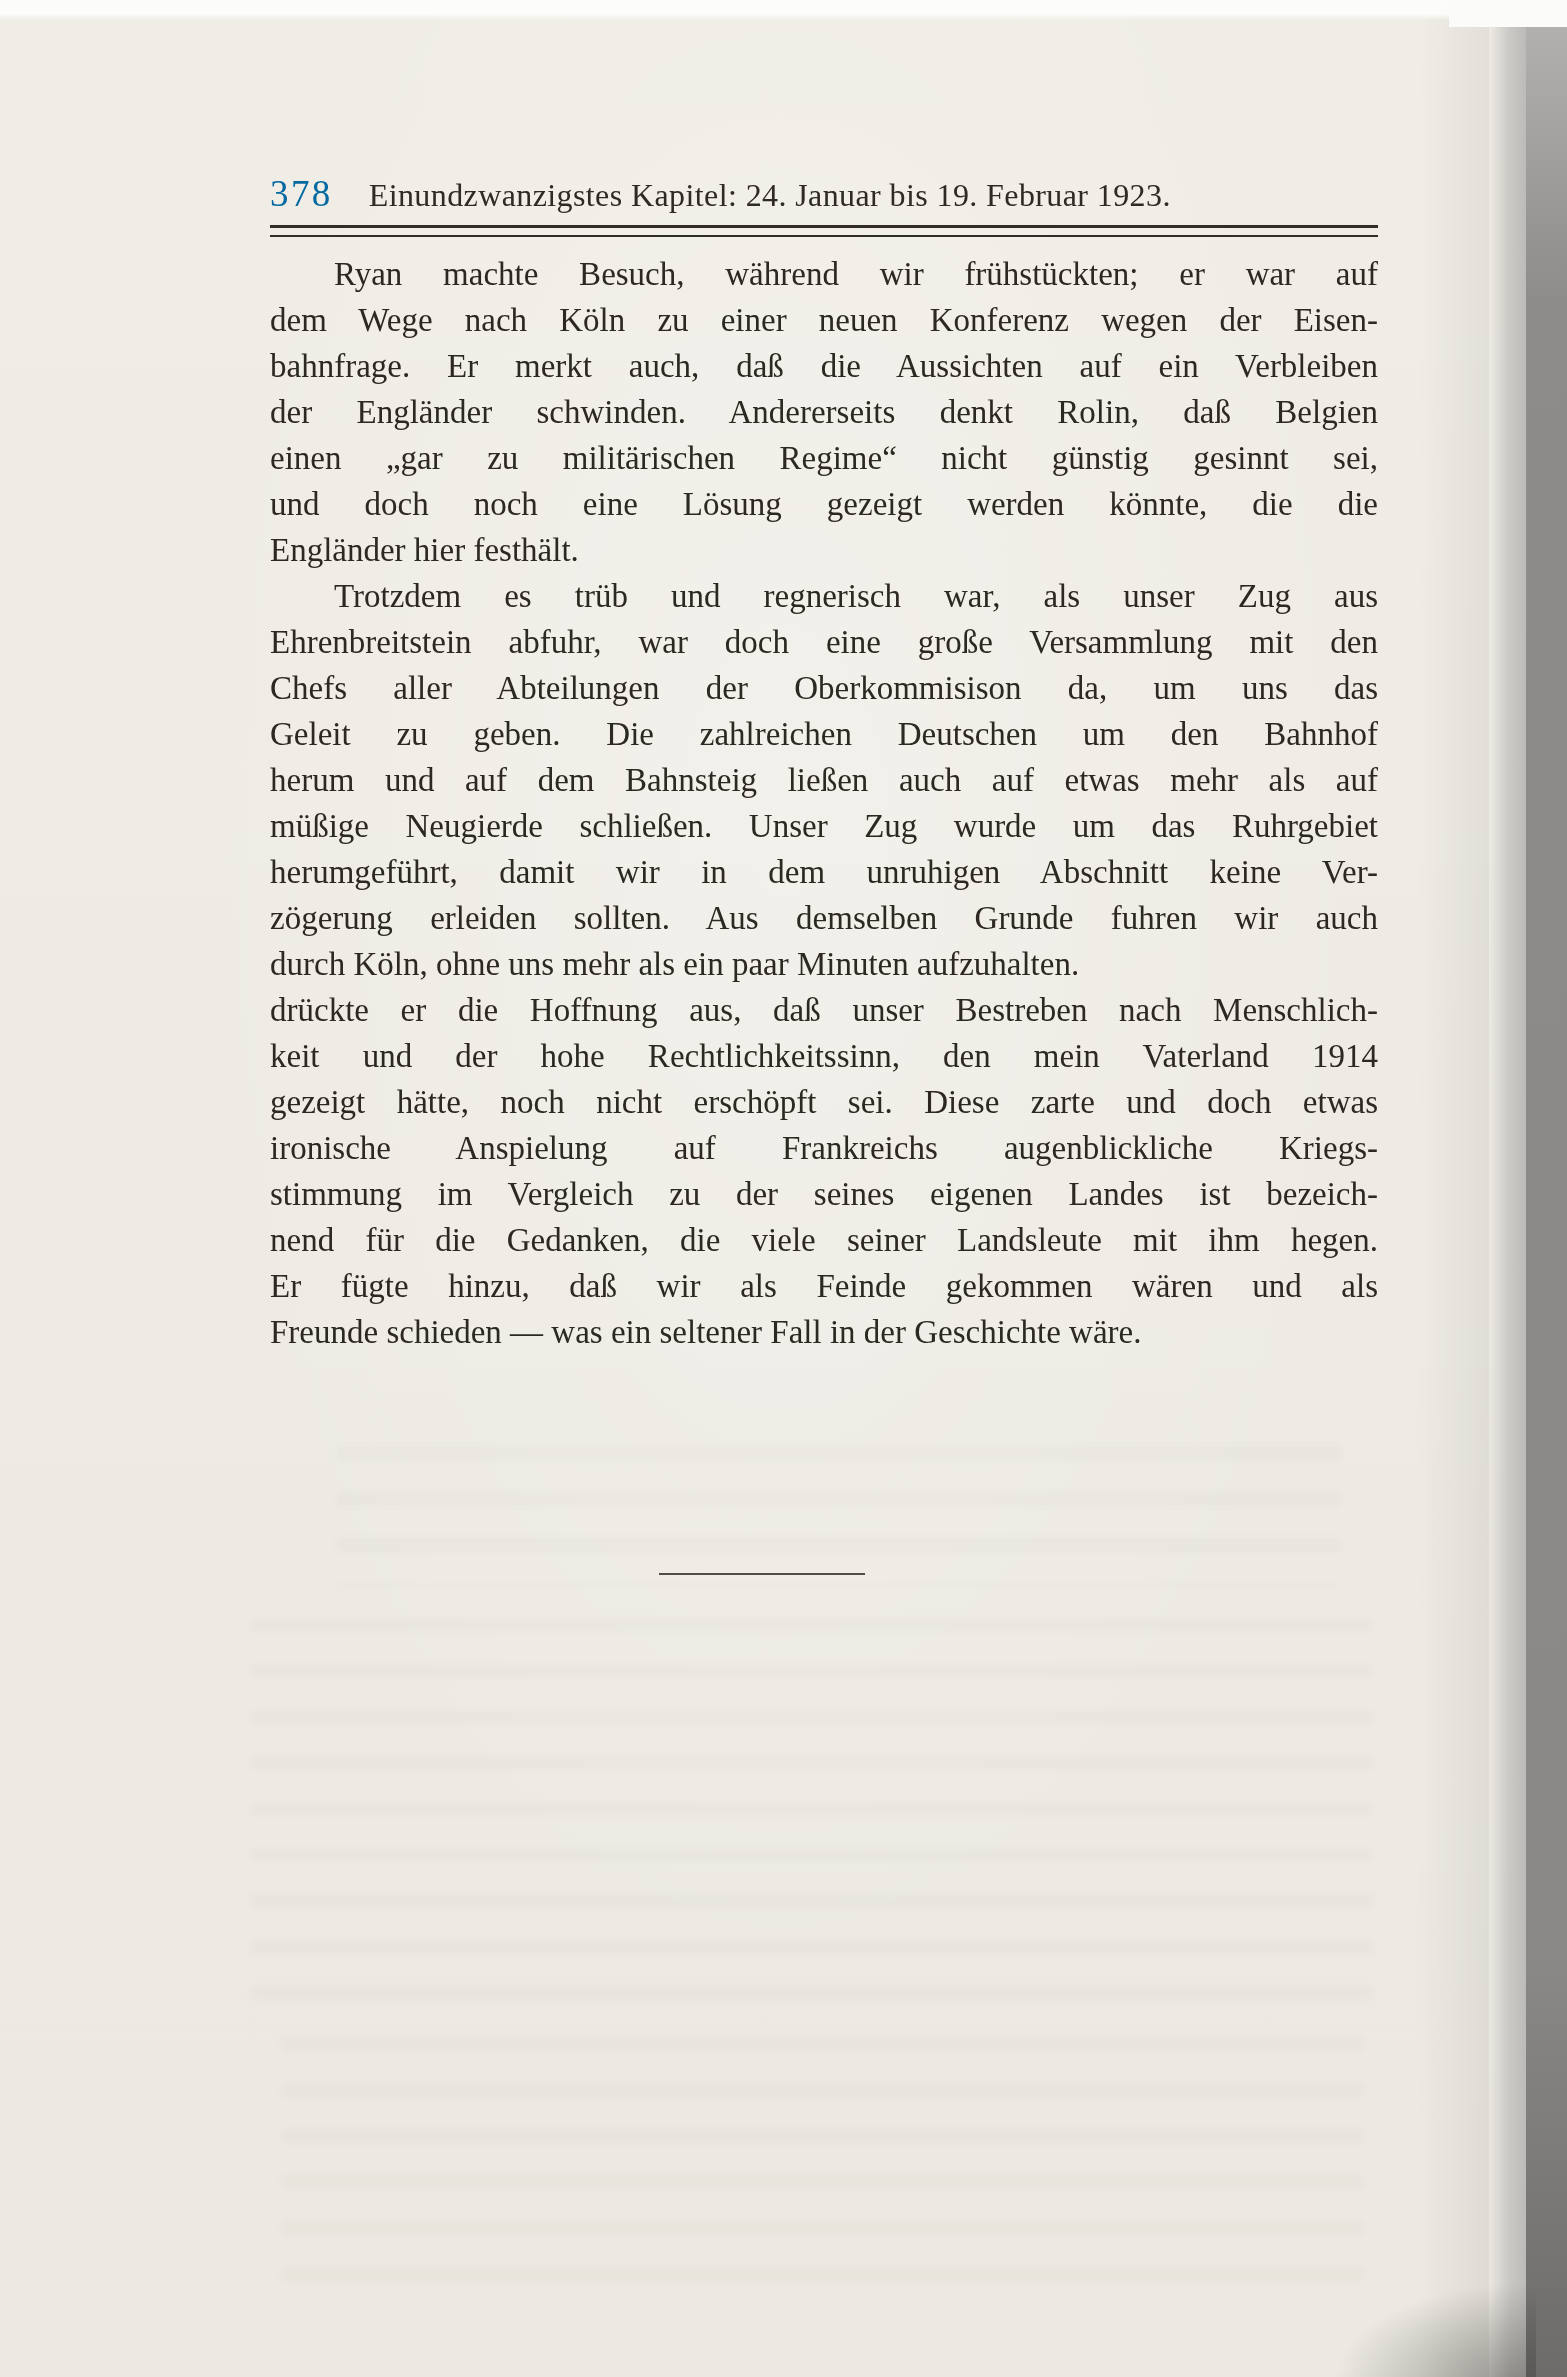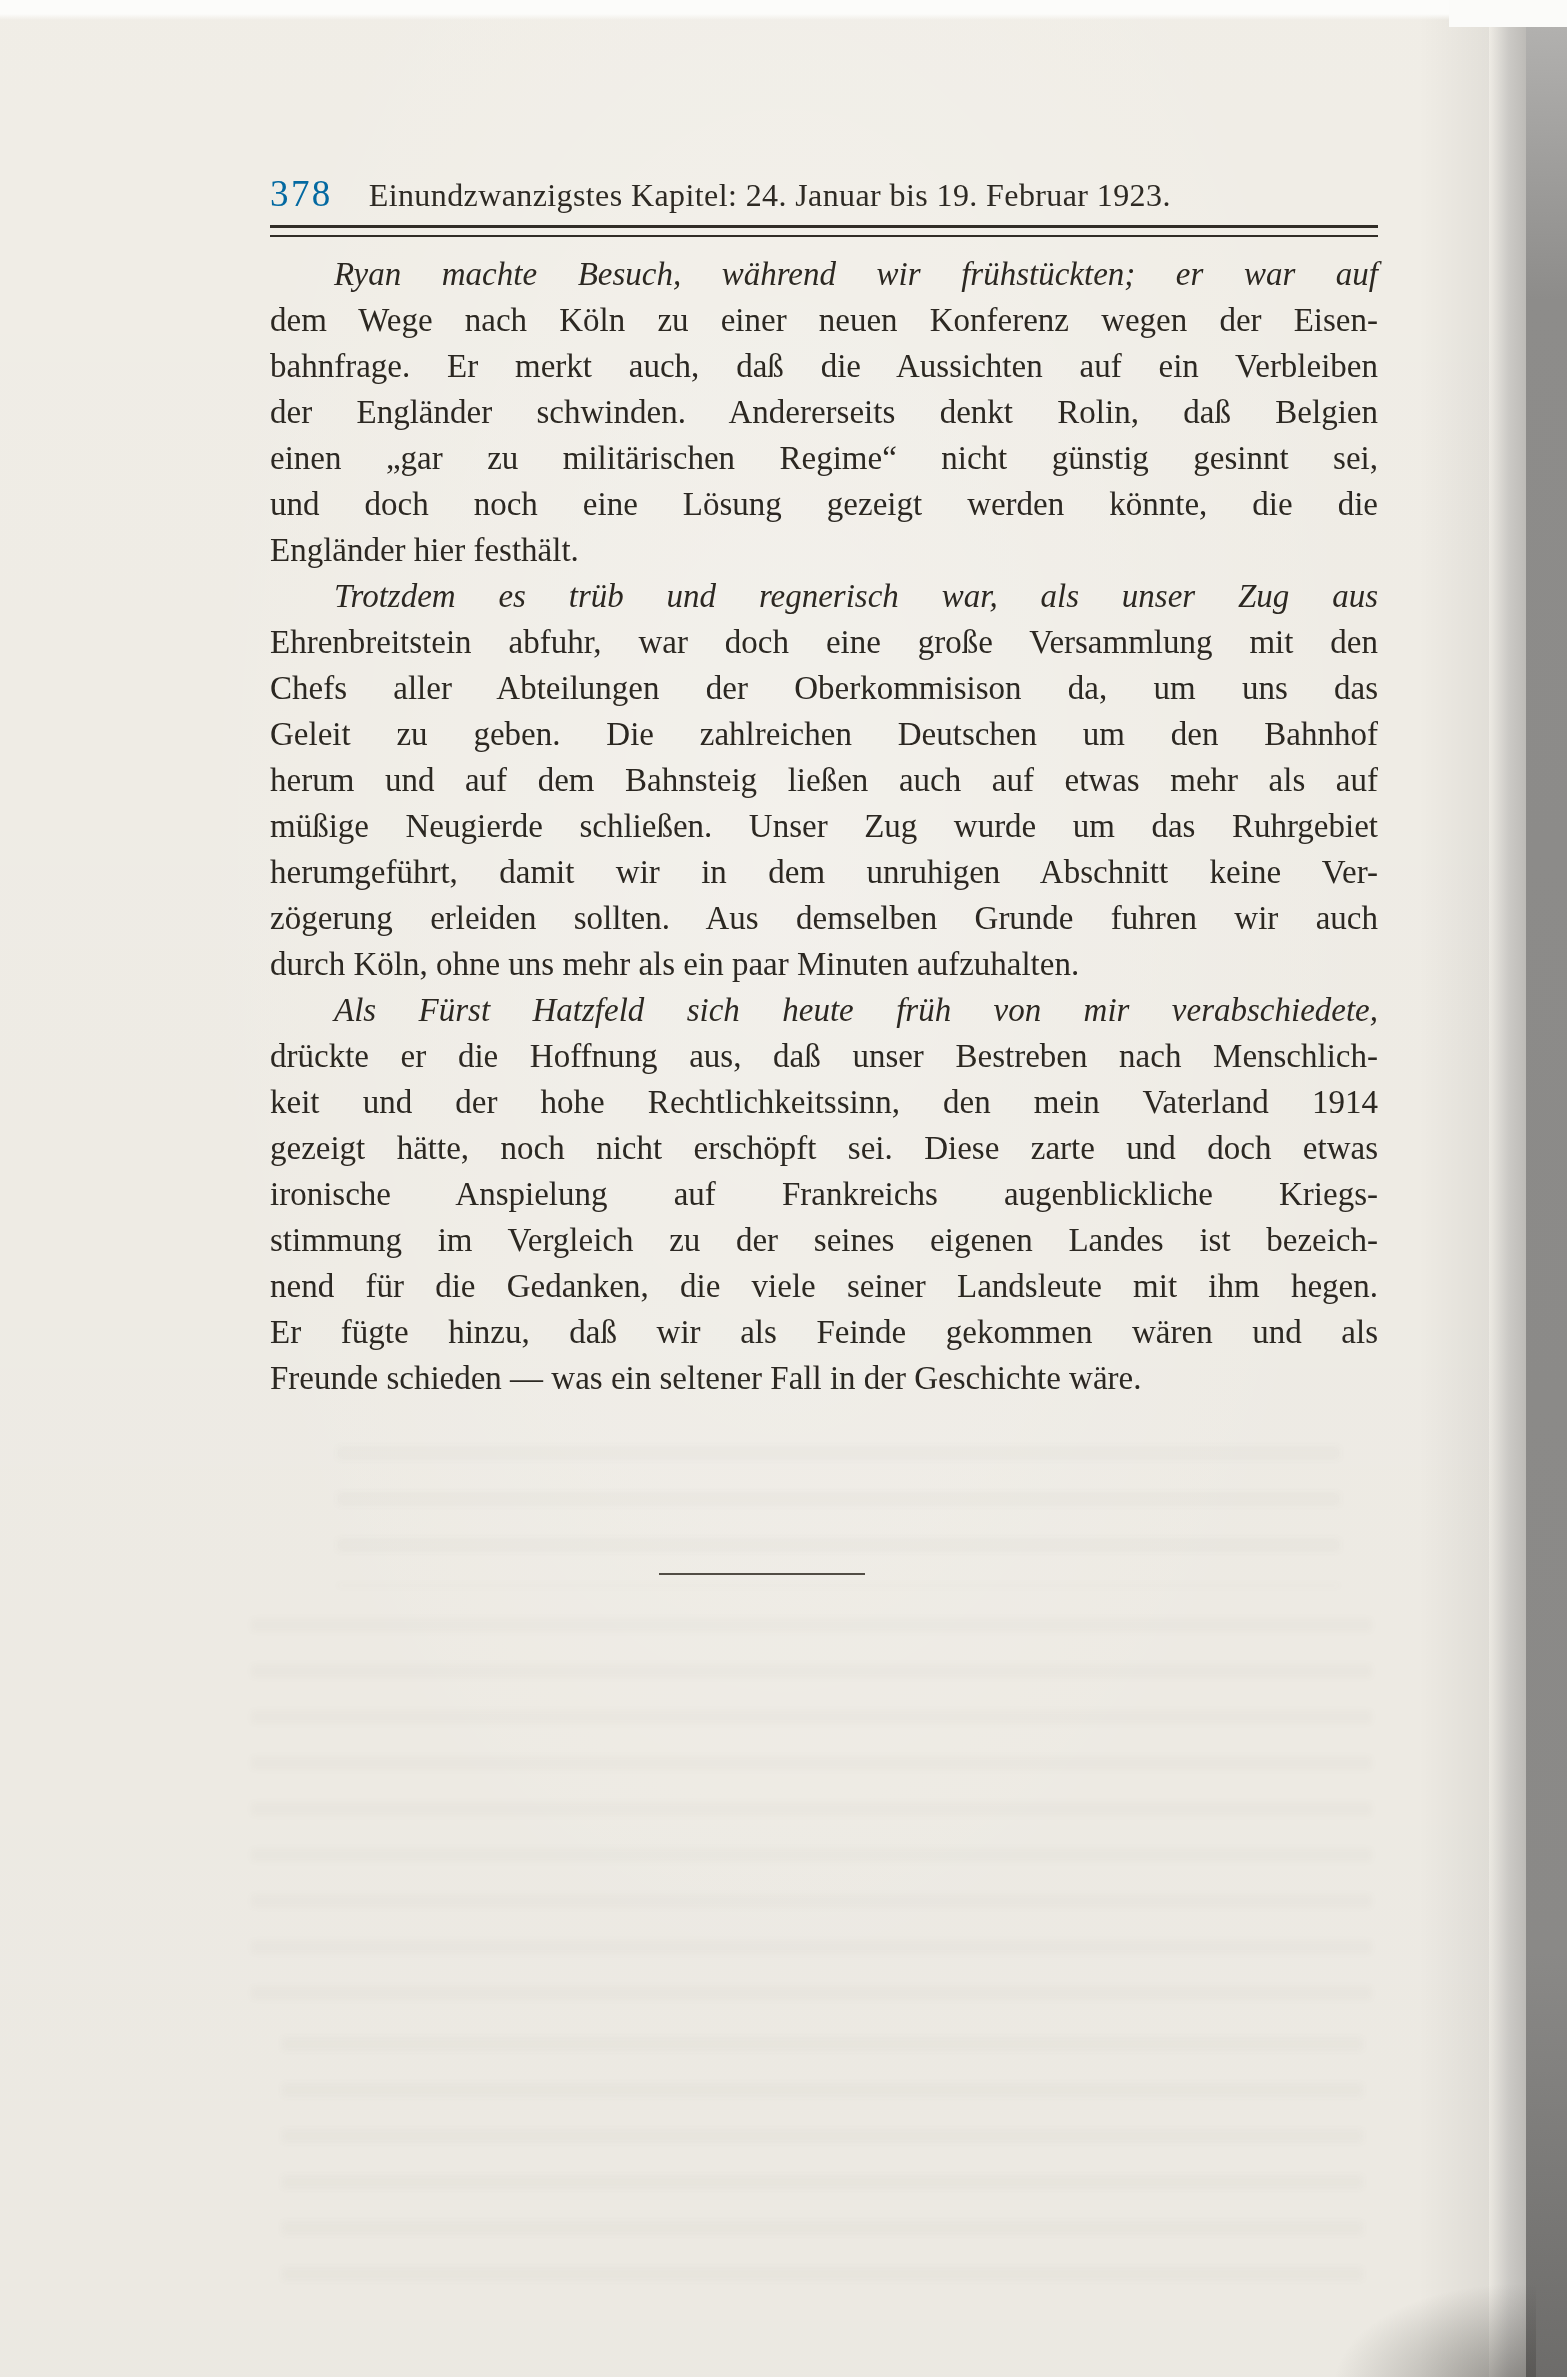--- a/index.html
+++ b/index.html
@@ -75,21 +75,21 @@
     hyphens: none;
   }
   .para { margin: 0; }
   .line {
     text-align: justify;
     text-align-last: justify;
     white-space: nowrap;
   }
   .line { white-space: normal; }
   .line.last { text-align-last: left; }
-  .line.first { text-indent: 64px; font-style: italic; }
+  .line.first { text-indent: 64px; }
 
   
   .section-divider {
     position: absolute; top: 1573px; left: 659px; width: 206px;
     border-top: 2.4px solid #524d45;
   }
 
   
   .bleed {
     position: absolute;
@@ -143,21 +143,20 @@
       <div class="line">Ehrenbreitstein abfuhr, war doch eine große Versammlung mit den</div>
       <div class="line">Chefs aller Abteilungen der Oberkommisison da, um uns das</div>
       <div class="line">Geleit zu geben. Die zahlreichen Deutschen um den Bahnhof</div>
       <div class="line">herum und auf dem Bahnsteig ließen auch auf etwas mehr als auf</div>
       <div class="line">müßige Neugierde schließen. Unser Zug wurde um das Ruhrgebiet</div>
       <div class="line">herumgeführt, damit wir in dem unruhigen Abschnitt keine Ver-</div>
       <div class="line">zögerung erleiden sollten. Aus demselben Grunde fuhren wir auch</div>
       <div class="line last">durch Köln, ohne uns mehr als ein paar Minuten aufzuhalten.</div>
     </div>
     <div class="para">
-      <div class="line first">Als Fürst Hatzfeld sich heute früh von mir verabschiedete,</div>
       <div class="line">drückte er die Hoffnung aus, daß unser Bestreben nach Menschlich-</div>
       <div class="line">keit und der hohe Rechtlichkeitssinn, den mein Vaterland 1914</div>
       <div class="line">gezeigt hätte, noch nicht erschöpft sei. Diese zarte und doch etwas</div>
       <div class="line">ironische Anspielung auf Frankreichs augenblickliche Kriegs-</div>
       <div class="line">stimmung im Vergleich zu der seines eigenen Landes ist bezeich-</div>
       <div class="line">nend für die Gedanken, die viele seiner Landsleute mit ihm hegen.</div>
       <div class="line">Er fügte hinzu, daß wir als Feinde gekommen wären und als</div>
       <div class="line last">Freunde schieden — was ein seltener Fall in der Geschichte wäre.</div>
     </div>
   </div>

